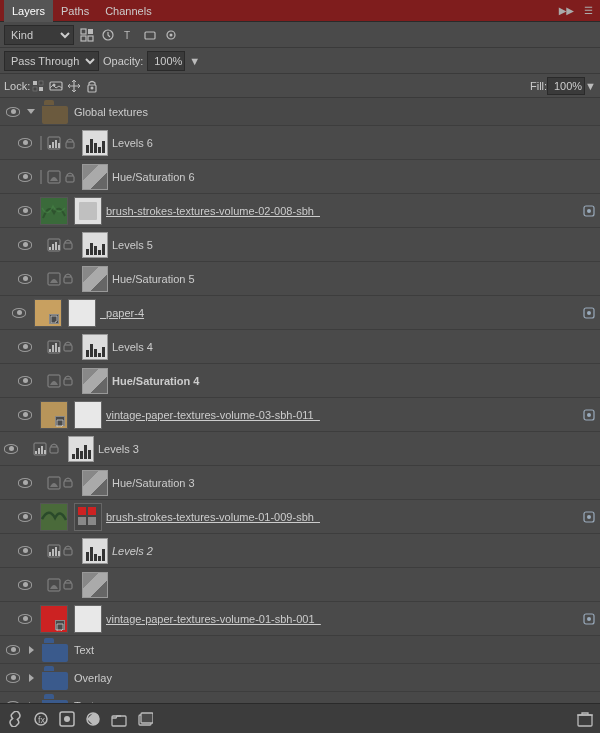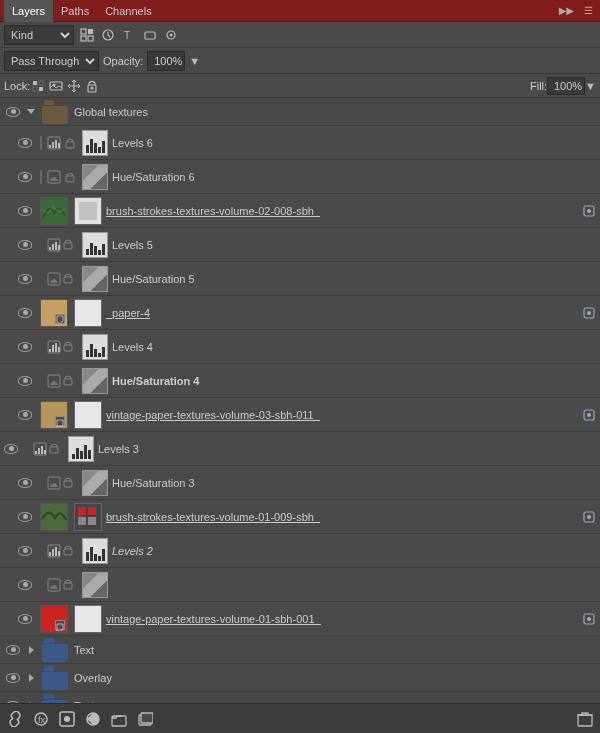--- a/index.html
+++ b/index.html
@@ -591,21 +591,21 @@
     <div style="width:16px;flex-shrink:0;">
       <svg width="12" height="12" viewBox="0 0 12 12">
         <rect x="2" y="5" width="8" height="6" rx="1" fill="none" stroke="#888" stroke-width="1"></rect>
         <path d="M3 5 L3 3.5 Q6 0.5 9 3.5 L9 5" fill="none" stroke="#888" stroke-width="1"></path>
       </svg>
     </div>
     <div class="thumb-col hue-thumb" style="background:linear-gradient(135deg,#888 33%,#aaa 33%,#aaa 66%,#666 66%);border:1px solid #999;"></div>
     <span class="layer-name">Hue/Saturation 5</span>
   </div>
 
-  <div class="layer-row" style="padding-left:14px;">
+  <div class="layer-row" style="padding-left:8px;">
     <div class="eye-col">
         <div class="eye-icon"></div>
       </div>
     <div class="thumb-col" style="background:#c8a060;border:1px solid #555;margin:0 4px;width:28px;height:28px;position:relative;">
       <div style="position:absolute;bottom:2px;right:2px;width:10px;height:10px;background:#4a4a4a;border:1px solid #888;display:flex;align-items:center;justify-content:center;">
         <svg width="8" height="8" viewBox="0 0 8 8">
             <path d="M1 1 L7 1 L7 6 L5 8 L1 8 Z" fill="none" stroke="#ccc" stroke-width="0.8"></path>
             <path d="M5 6 L7 6 L5 8 Z" fill="#888"></path>
           </svg>
       </div>

